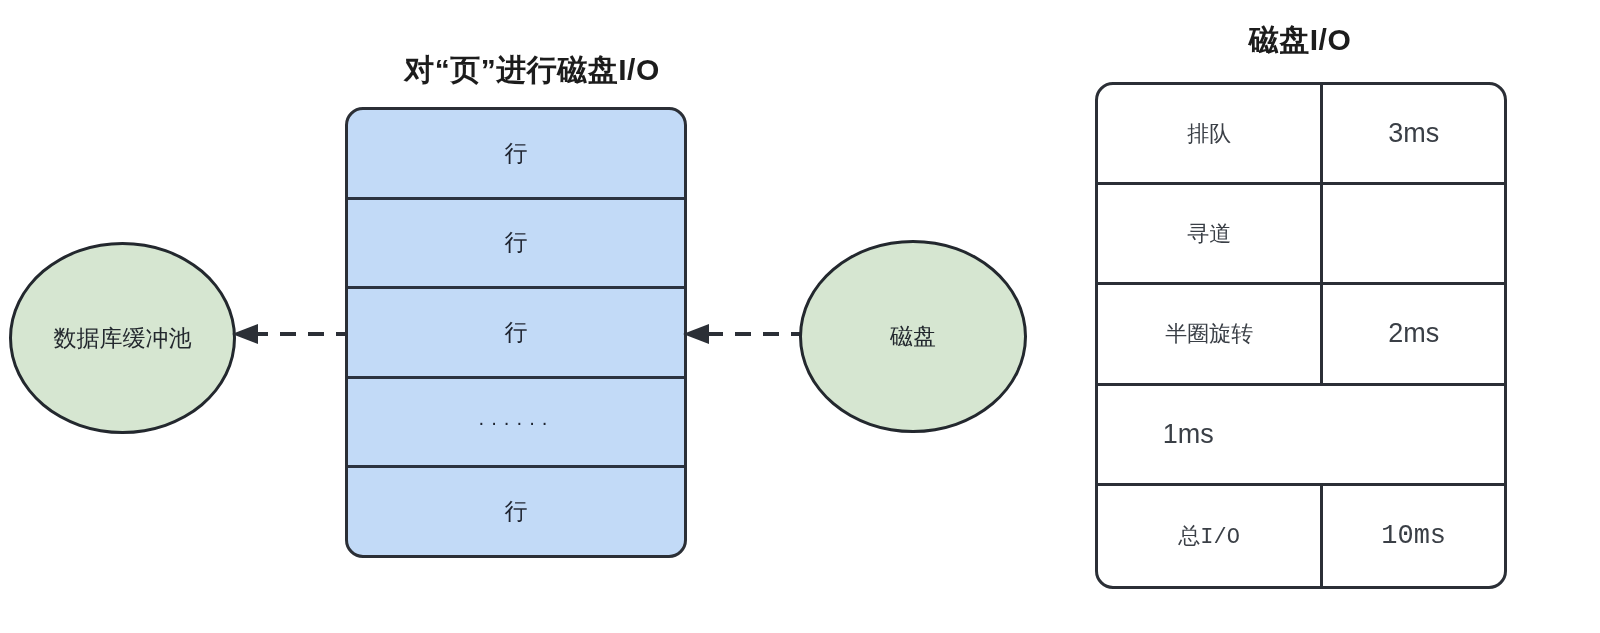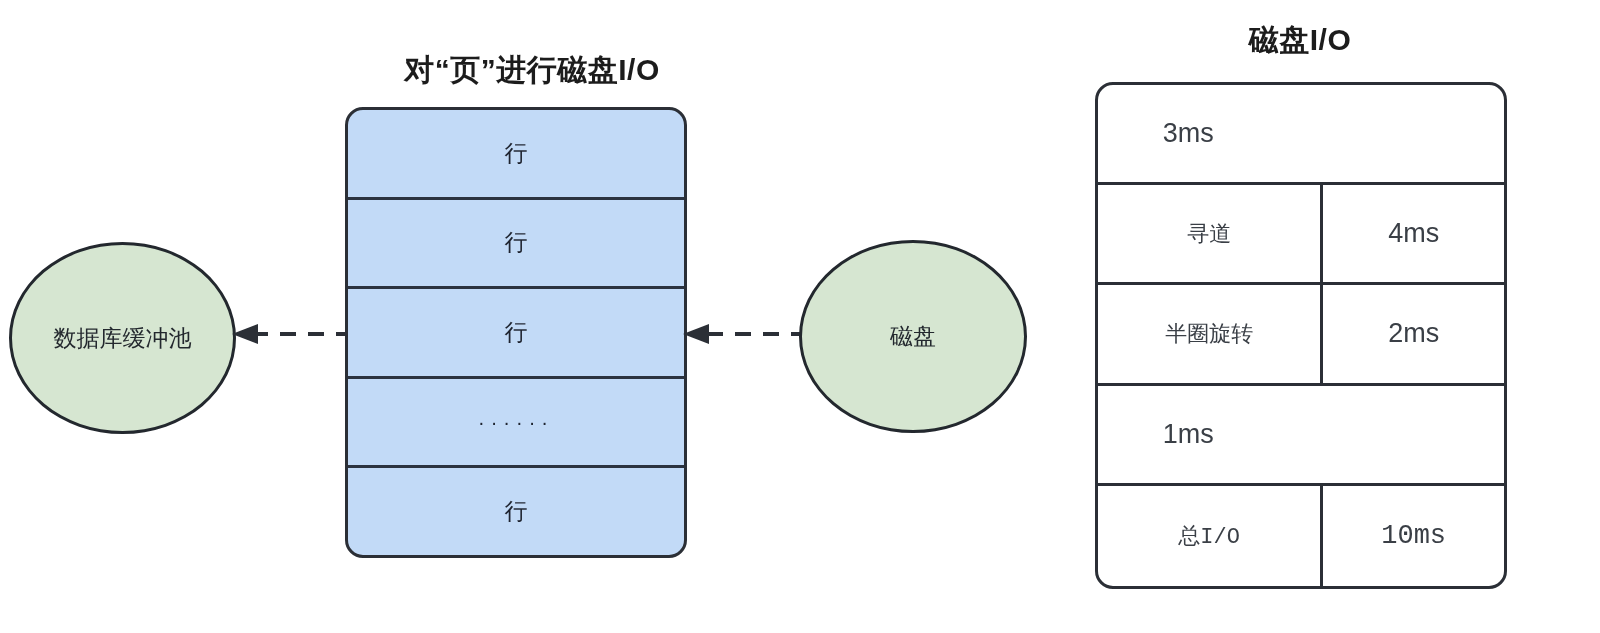--- a/index.html
+++ b/index.html
@@ -204,25 +204,25 @@
   </svg>
 
   <div class="node-ellipse" id="node-disk">
     <span>磁盘</span>
   </div>
 
   <div class="diagram-title" id="table-title">磁盘I/O</div>
 
   <div class="io-table">
     <div class="io-row">
+      <div class="io-cell io-cell-label">排队</div>
       <div class="io-cell io-cell-value">3ms</div>
     </div>
     <div class="io-row">
       <div class="io-cell io-cell-label">寻道</div>
-      <div class="io-cell io-cell-value">4ms</div>
     </div>
     <div class="io-row">
       <div class="io-cell io-cell-label">半圈旋转</div>
       <div class="io-cell io-cell-value">2ms</div>
     </div>
     <div class="io-row">
       <div class="io-cell io-cell-value">1ms</div>
     </div>
     <div class="io-row">
       <div class="io-cell io-cell-label">总I/O</div>

